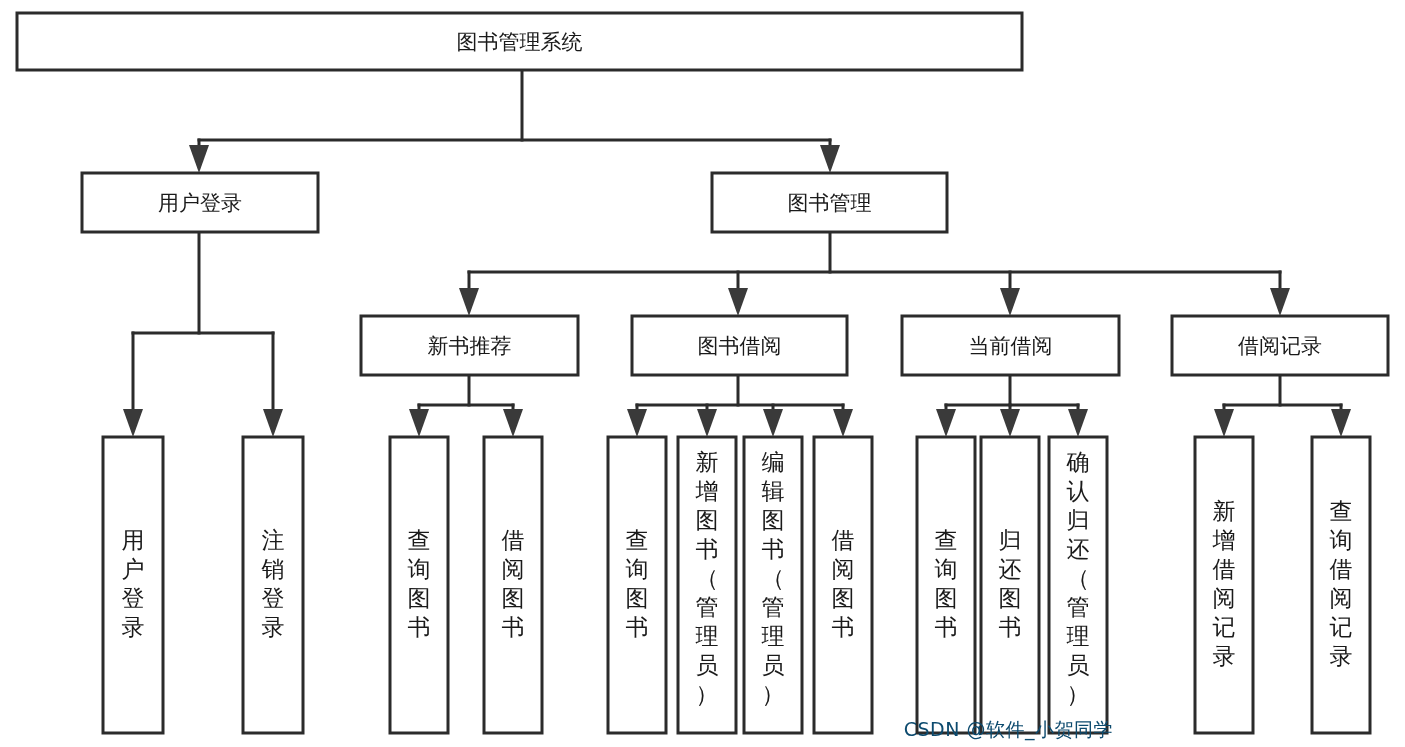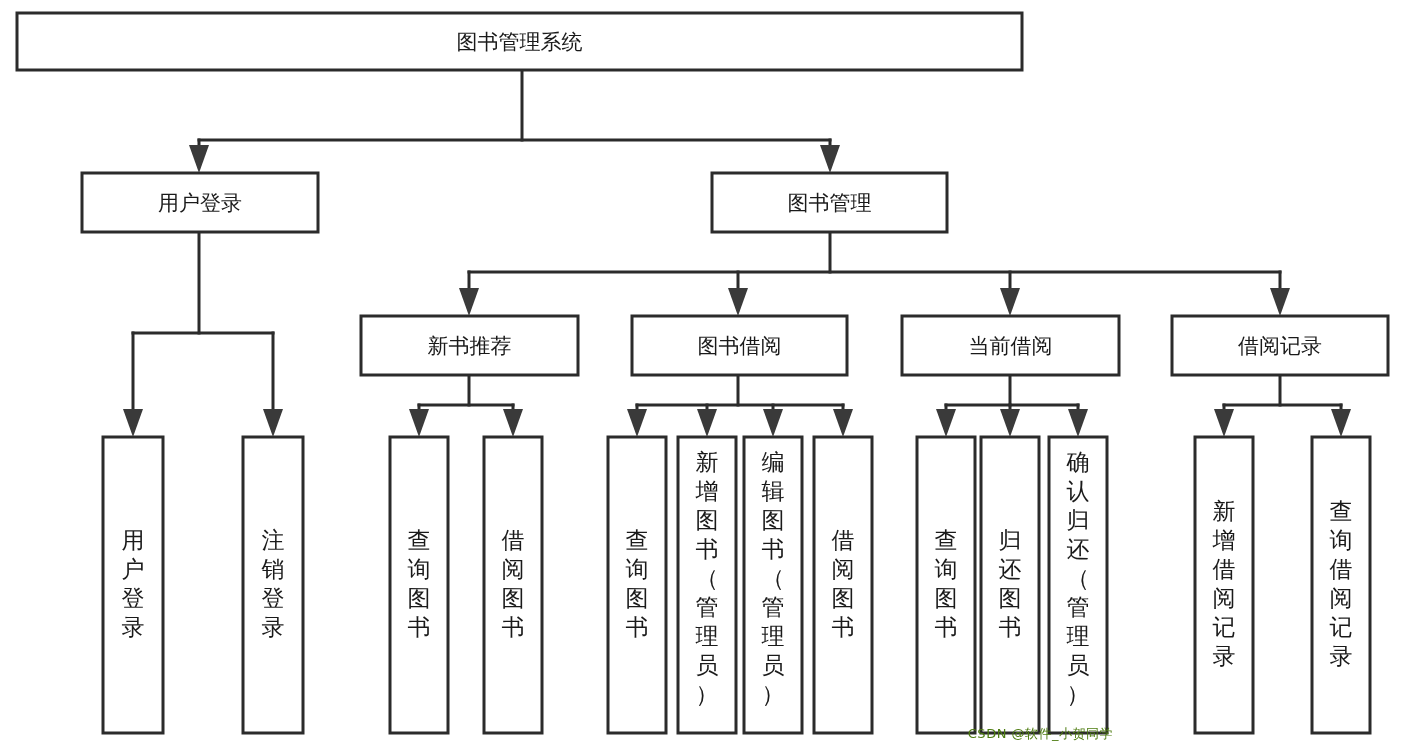--- a/index.html
+++ b/index.html
@@ -57,22 +57,22 @@
     fill: #1a1a1a;
     font-family: "DejaVu Sans", "Liberation Sans", sans-serif;
     font-size: 23px;
     text-anchor: middle;
   }
   .watermark {
     position: absolute;
     right: 12px;
     bottom: 4px;
     font-family: "DejaVu Sans", "Liberation Sans", sans-serif;
-    font-size: 13px;
-    color: #4d7c0f;
+    font-size: 19px;
+    color: #0c4a6e;
     white-space: nowrap;
     letter-spacing: 0.5px;
   }
 </style>
 </head>
 <body>
 
 <div id="diagram-root">
   <svg class="flow" viewBox="0 0 1405 747" xmlns="http://www.w3.org/2000/svg">
     <g id="connector-layer">

